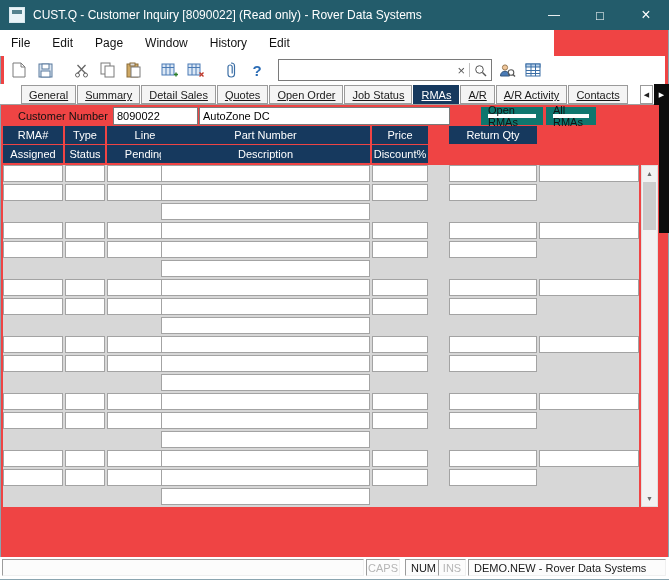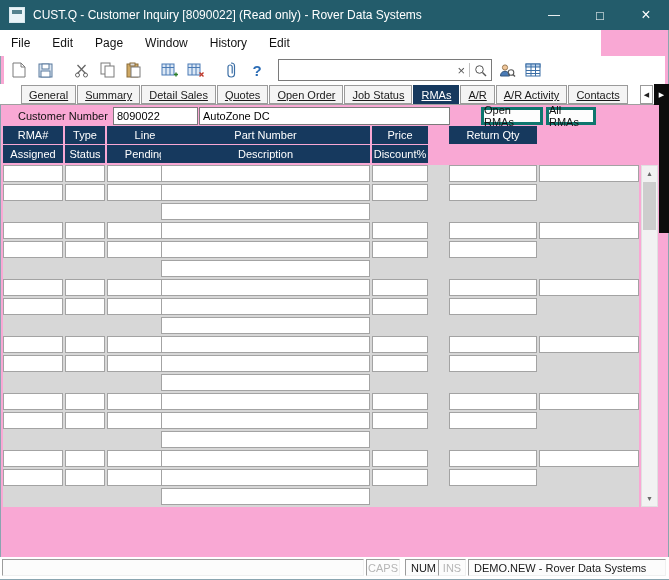--- a/index.html
+++ b/index.html
@@ -1,28 +1,28 @@
 <!DOCTYPE html>
 <html style="--titlebar: #235c6b; --navy: #16395e;"><head>
 <meta charset="utf-8">
 <style>
   html,body{margin:0;padding:0;background:#4a4a4a;font-family:"Liberation Sans",sans-serif;}
-  #screen{position:relative;width:669px;height:580px;background:#f9a8d4;overflow:hidden;box-shadow:inset 0 0 0 1px #8aa5b0;}
+  #screen{position:relative;width:669px;height:580px;background:#ef4444;overflow:hidden;box-shadow:inset 0 0 0 1px #8aa5b0;}
 
   
   .titlebar{position:absolute;left:0;top:0;width:669px;height:30px;background:var(--titlebar,#235c6b);display:flex;align-items:center;color:#fff;}
   .app-icon{width:14px;height:14px;margin:0 8px 0 9px;border:1px solid #d8e8ee;background:#eaf4f8;position:relative;flex:none;}
   .app-icon:after{content:"";position:absolute;left:2px;top:2px;right:2px;height:4px;background:var(--titlebar,#235c6b);opacity:.75;}
   .title-text{font-size:12px;flex:1;white-space:nowrap;overflow:hidden;}
   .winbtn{width:46px;height:30px;display:flex;align-items:center;justify-content:center;font-size:12px;color:#fff;flex:none;cursor:default;}
   .winbtn.max{font-size:13px}
   .winbtn.close{font-size:16px}
 
   
-  .menubar{position:absolute;left:0;top:30px;width:601px;height:26px;background:#fff;display:flex;align-items:flex-start;}
+  .menubar{position:absolute;left:0;top:30px;width:554px;height:26px;background:#fff;display:flex;align-items:flex-start;}
   .menu-item{font-size:12px;color:#111;padding:0 11px;line-height:26px;}
 
   
   .toolbar{position:absolute;left:4px;top:56px;width:661px;height:28px;background:#fff;display:flex;align-items:center;}
   .tbicon{width:22px;height:22px;display:flex;align-items:center;justify-content:center;margin-left:4px;flex:none;}
   .tbicon.gap{margin-left:14px;}
   .help-glyph{color:#2b6cb5;font-weight:bold;font-size:15px;}
   .searchbox{margin-left:10px;width:212px;height:20px;border:1px solid #7a7a7a;display:flex;align-items:center;background:#fff;flex:none;}
   .searchbox input{flex:1;border:none;outline:none;font-family:"Liberation Sans",sans-serif;font-size:12px;padding:0 4px;min-width:0;background:transparent;}
   .search-clear{color:#555;font-size:13px;padding:0 4px;cursor:default;}
@@ -37,21 +37,21 @@
   .tab.active{background:var(--navy,#16395e);color:#fff;border-color:var(--navy,#16395e);}
   .tabscroll-left{position:absolute;left:640px;top:1px;width:13px;height:19px;border:1px solid #9a9a9a;background:#fff;box-sizing:border-box;display:flex;align-items:center;justify-content:center;font-size:7px;color:#222;}
   .tabscroll-right{position:absolute;left:654px;top:0px;width:15px;height:21px;background:#0c0c0c;display:flex;align-items:center;justify-content:center;font-size:7px;color:#fff;}
   .artifact-strip{position:absolute;left:659px;top:105px;width:10px;height:128px;background:#0c0c0c;}
 
   
   .cust-label{position:absolute;left:18px;top:110px;font-size:11px;color:#111;}
   .field{position:absolute;height:18px;border:1px solid #7a7a7a;background:#fff;font-family:"Liberation Sans",sans-serif;font-size:11px;padding:0 3px;box-sizing:border-box;}
   .cust-number{left:113px;top:107px;width:85px;}
   .cust-name{left:199px;top:107px;width:251px;}
-  .mini-btn{position:absolute;top:107px;height:18px;border:3px solid #0f766e;background:#fdfdfd;font-size:11px;display:flex;align-items:center;justify-content:center;box-sizing:border-box;color:#111;}
+  .mini-btn{position:absolute;top:107px;height:18px;border:7px solid #0f766e;background:#fdfdfd;font-size:11px;display:flex;align-items:center;justify-content:center;box-sizing:border-box;color:#111;}
   .btn-open-rmas{left:481px;width:62px;}
   .btn-all-rmas{left:546px;width:50px;}
 
   
   .hcell{position:absolute;height:18px;background:var(--navy,#16395e);color:#fff;font-size:11px;display:flex;align-items:center;justify-content:center;box-sizing:border-box;}
   .hr1{top:126px;}
   .hr2{top:145px;}
   .h-balance{top:126px;height:37px;}
   .c1{left:3px;width:60px;}
   .c2{left:65px;width:40px;}

